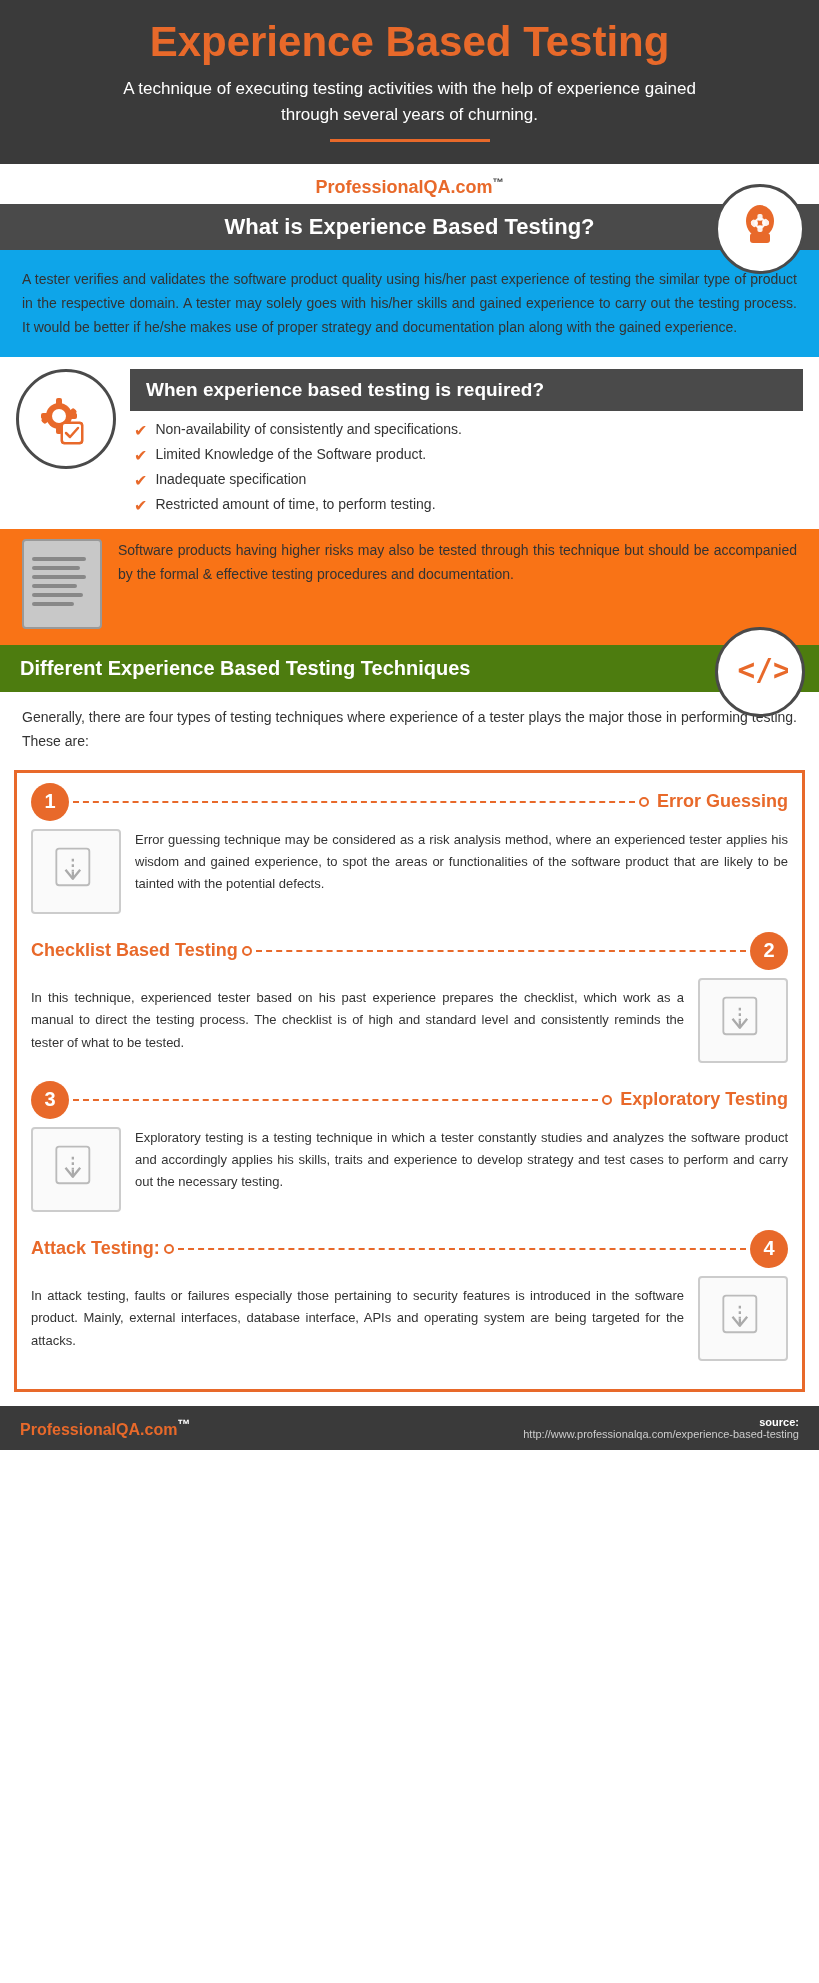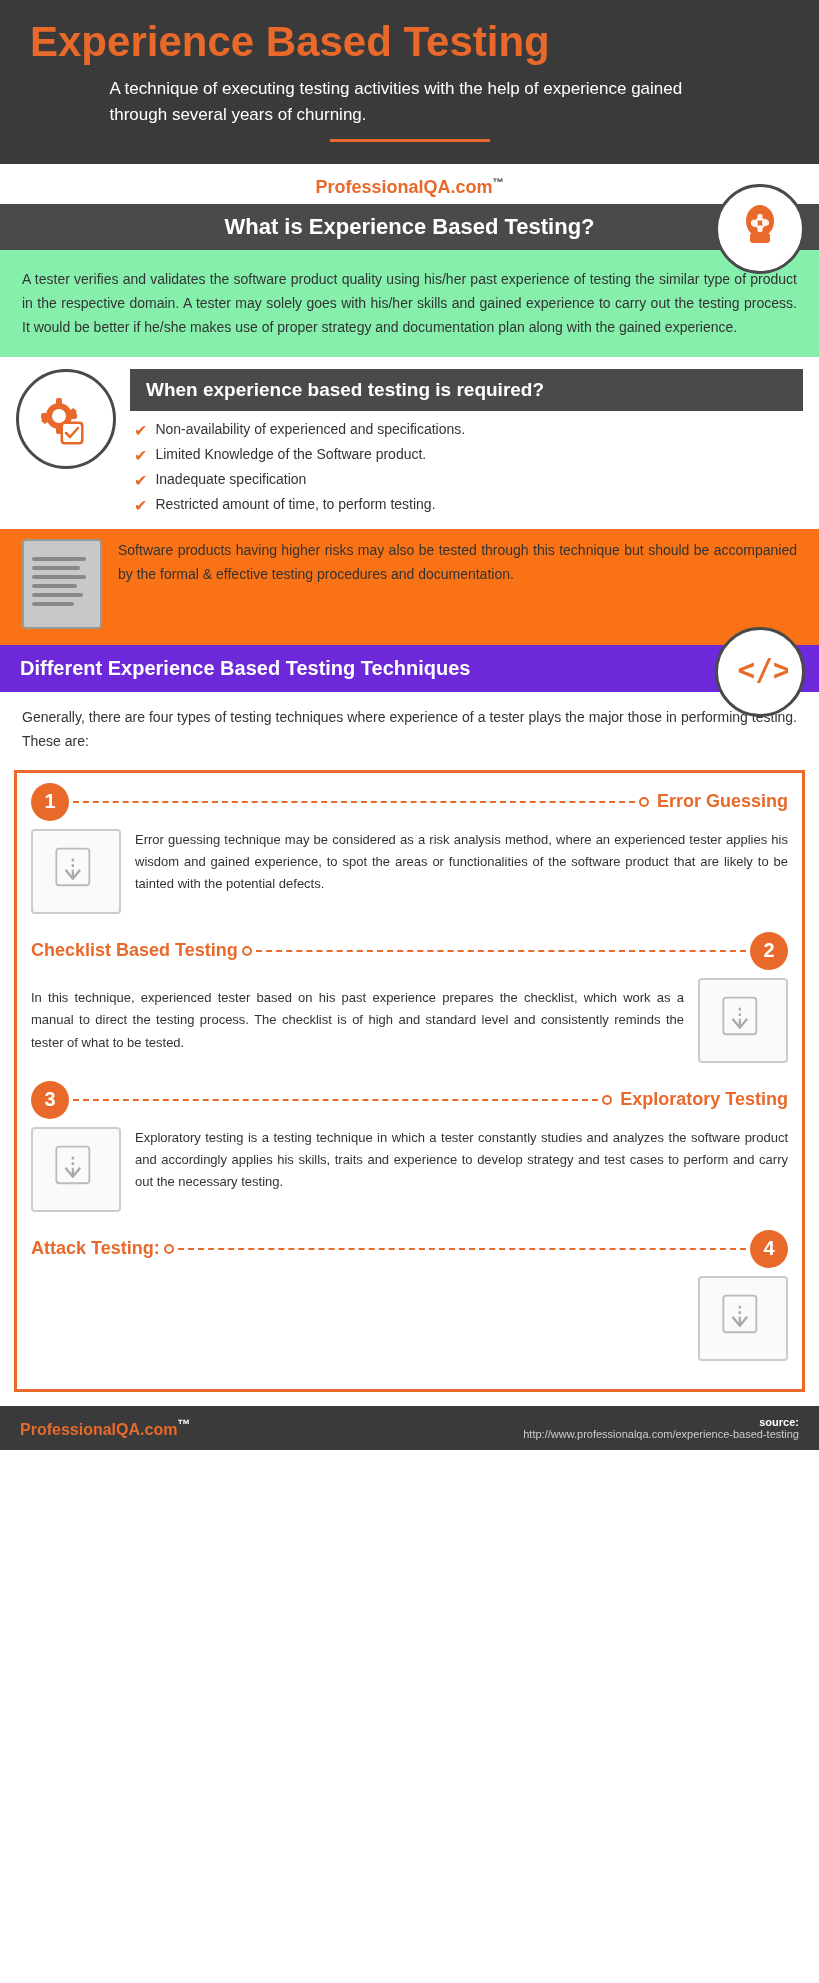--- a/index.html
+++ b/index.html
@@ -7,21 +7,21 @@
       font-family: Arial, sans-serif;
       background: #fff;
       width: 819px;
       margin: 0 auto;
     }
 
     
     .header {
       background: #3a3a3a;
       padding: 18px 30px 22px;
-      text-align: left;
+      text-align: center;
     }
     .header h1 {
       color: #e8692a;
       font-size: 42px;
       font-weight: bold;
       margin-bottom: 10px;
     }
     .header p {
       color: #ffffff;
       font-size: 17px;
@@ -64,21 +64,21 @@
       position: relative;
     }
     .section-dark-bar h2 {
       color: #fff;
       font-size: 22px;
       flex: 1;
       text-align: center;
     }
 
     .content-block {
-      background: #86efac;
+      background: #0ea5e9;
       padding: 18px 22px;
       font-size: 14px;
       color: #333;
       line-height: 1.7;
       text-align: justify;
     }
 
     
     .section-row {
       display: flex;
@@ -156,21 +156,21 @@
     .note-text {
       font-size: 14px;
       color: #333;
       line-height: 1.7;
       text-align: justify;
       flex: 1;
     }
 
     
     .techniques-bar {
-      background: #6d28d9;
+      background: #4d7c0f;
       display: flex;
       align-items: center;
       padding: 12px 20px;
       position: relative;
     }
     .techniques-bar h2 {
       color: #fff;
       font-size: 20px;
     }
 
@@ -393,21 +393,21 @@
       <polyline points="35,49 39,53 47,44" stroke="#e8692a" stroke-width="2.5" fill="none" stroke-linecap="round" stroke-linejoin="round"></polyline>
     </svg>
   </div>
   <div class="when-required-content">
     <div class="when-required-bar">
       <h2>When experience based testing is required?</h2>
     </div>
     <div class="checklist-items">
       <div class="checklist-item">
         <span class="check-icon">✔</span>
-        <span>Non-availability of experienced and specifications.</span>
+        <span>Non-availability of consistently and specifications.</span>
       </div>
       <div class="checklist-item">
         <span class="check-icon">✔</span>
         <span>Limited Knowledge of the Software product.</span>
       </div>
       <div class="checklist-item">
         <span class="check-icon">✔</span>
         <span>Inadequate specification</span>
       </div>
       <div class="checklist-item">
@@ -525,20 +525,21 @@
     </div>
     <div class="technique-body-right">
       <div class="download-icon-box">
         <svg viewBox="0 0 60 60" width="55" height="55">
           <rect x="8" y="5" width="36" height="40" rx="3" fill="none" stroke="#bbb" stroke-width="2"></rect>
           <line x1="26" y1="16" x2="26" y2="30" stroke="#aaa" stroke-width="2.5" stroke-dasharray="3,3"></line>
           <polyline points="18,28 26,38 34,28" fill="none" stroke="#aaa" stroke-width="2.5" stroke-linejoin="round"></polyline>
           <line x1="26" y1="30" x2="26" y2="38" stroke="#aaa" stroke-width="2.5"></line>
         </svg>
       </div>
+      <p class="technique-desc"> In attack testing, faults or failures especially those pertaining to security features is introduced in the software product. Mainly, external interfaces, database interface, APIs and operating system are being targeted for the attacks.</p>
     </div>
   </div>
 
 </div>
 
 <div class="footer">
   <span class="footer-logo">
     <span>ProfessionalQA</span><span>.com</span><sup>™</sup>
   </span>
   <div class="footer-source">

